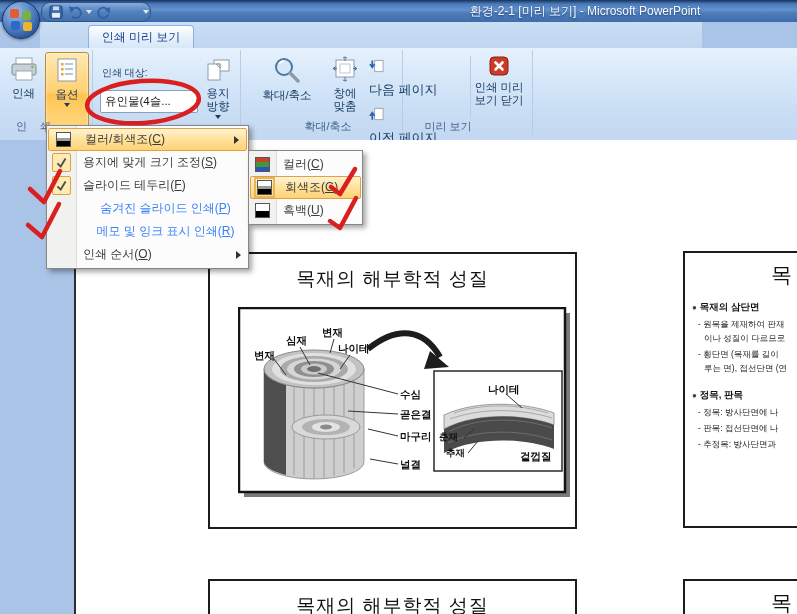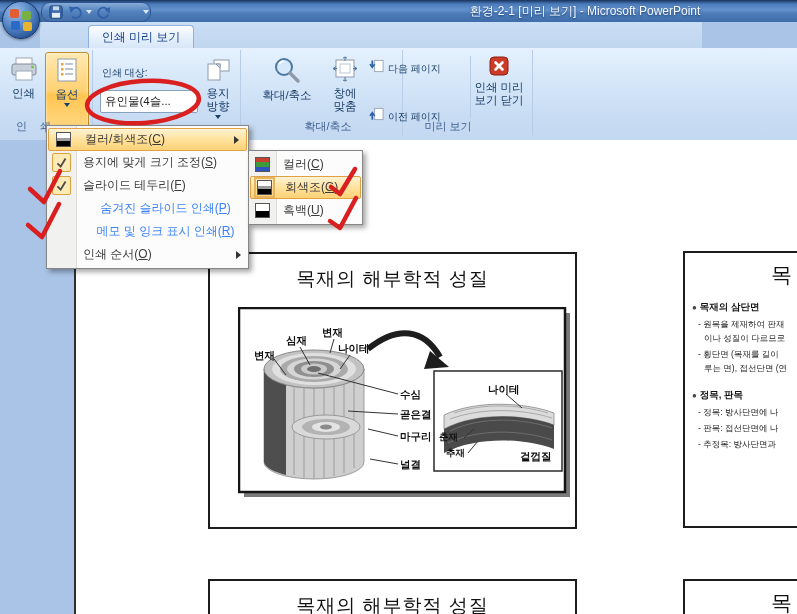--- a/index.html
+++ b/index.html
@@ -31,21 +31,21 @@
     background:linear-gradient(180deg,#e6f1fd 0%,#d6e7f9 35%,#c9ddf4 70%,#c3d8f1 100%);
     border-bottom:1px solid #93afd0;}
   .grp{position:absolute;top:2px;height:85px;border-right:1px solid #b7cce7;}
   .grplabel{position:absolute;bottom:1px;left:0;right:0;text-align:center;font-size:11px;color:#3f618f;}
   .bigbtn{position:absolute;display:flex;flex-direction:column;align-items:center;justify-content:flex-start;
     color:#1a3e66;font-size:11.5px;line-height:13px;text-align:center;border-radius:3px;}
   .bigbtn .ic{margin:4px 0 2px 0;}
   .pressed{background:linear-gradient(180deg,#ffe9b2,#ffd172 48%,#ffc54f 52%,#ffda8a);
     border:1px solid #c08a2e;box-shadow:inset 0 0 2px #fff;}
   .dd{width:0;height:0;border-left:3.5px solid transparent;border-right:3.5px solid transparent;border-top:4px solid #1a3e66;margin-top:2px;}
-  .rowbtn{position:absolute;display:flex;align-items:flex-end;gap:4px;color:#1a3e66;font-size:10px;white-space:nowrap;}
+  .rowbtn{position:absolute;display:flex;align-items:flex-start;gap:4px;color:#1a3e66;font-size:13px;white-space:nowrap;flex-direction:column;}
   .combo{position:absolute;background:#fff;border:1px solid #89a0bd;border-radius:2px;font-size:11.5px;
     color:#222;display:flex;align-items:center;padding-left:4px;white-space:nowrap;overflow:hidden;}
   .vsep{position:absolute;width:1px;background:#b7cce7;}
   
   .workspace{left:0;top:140px;width:797px;height:474px;background:#a9c4e7;}
   .paper{position:absolute;left:74px;top:0;width:723px;height:474px;background:#fff;border-left:2px solid #2e2e2e;}
   .slide{position:absolute;background:#fff;border:2px solid #1c1c1c;overflow:hidden;}
   .slidetitle{position:absolute;width:100%;text-align:center;font-size:19px;letter-spacing:1px;color:#111;font-weight:500;white-space:nowrap;}
   .s2h{position:absolute;font-size:9.5px;font-weight:bold;color:#111;white-space:nowrap;}
   .s2h .blt{font-size:8px;color:#444;margin-right:3px;}

